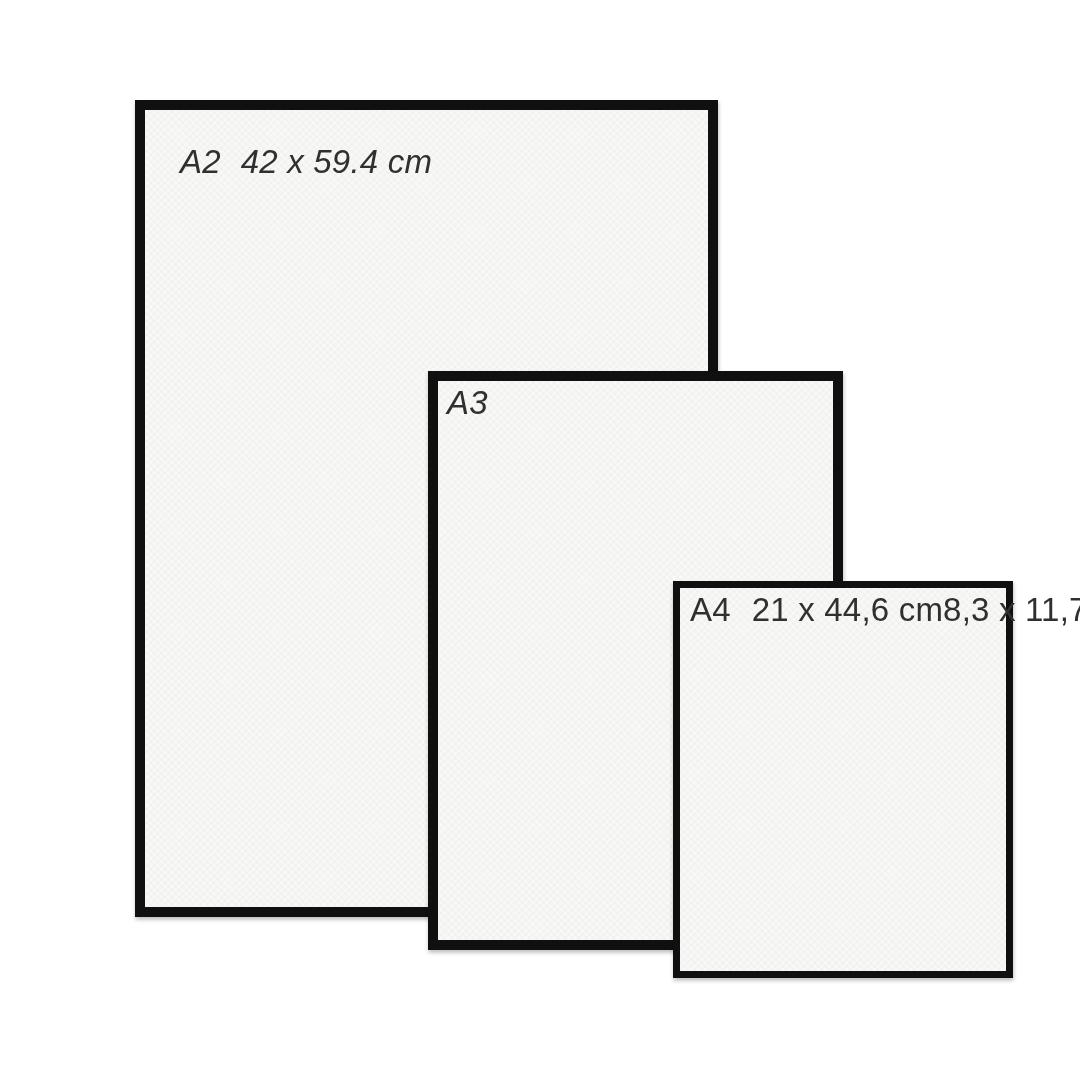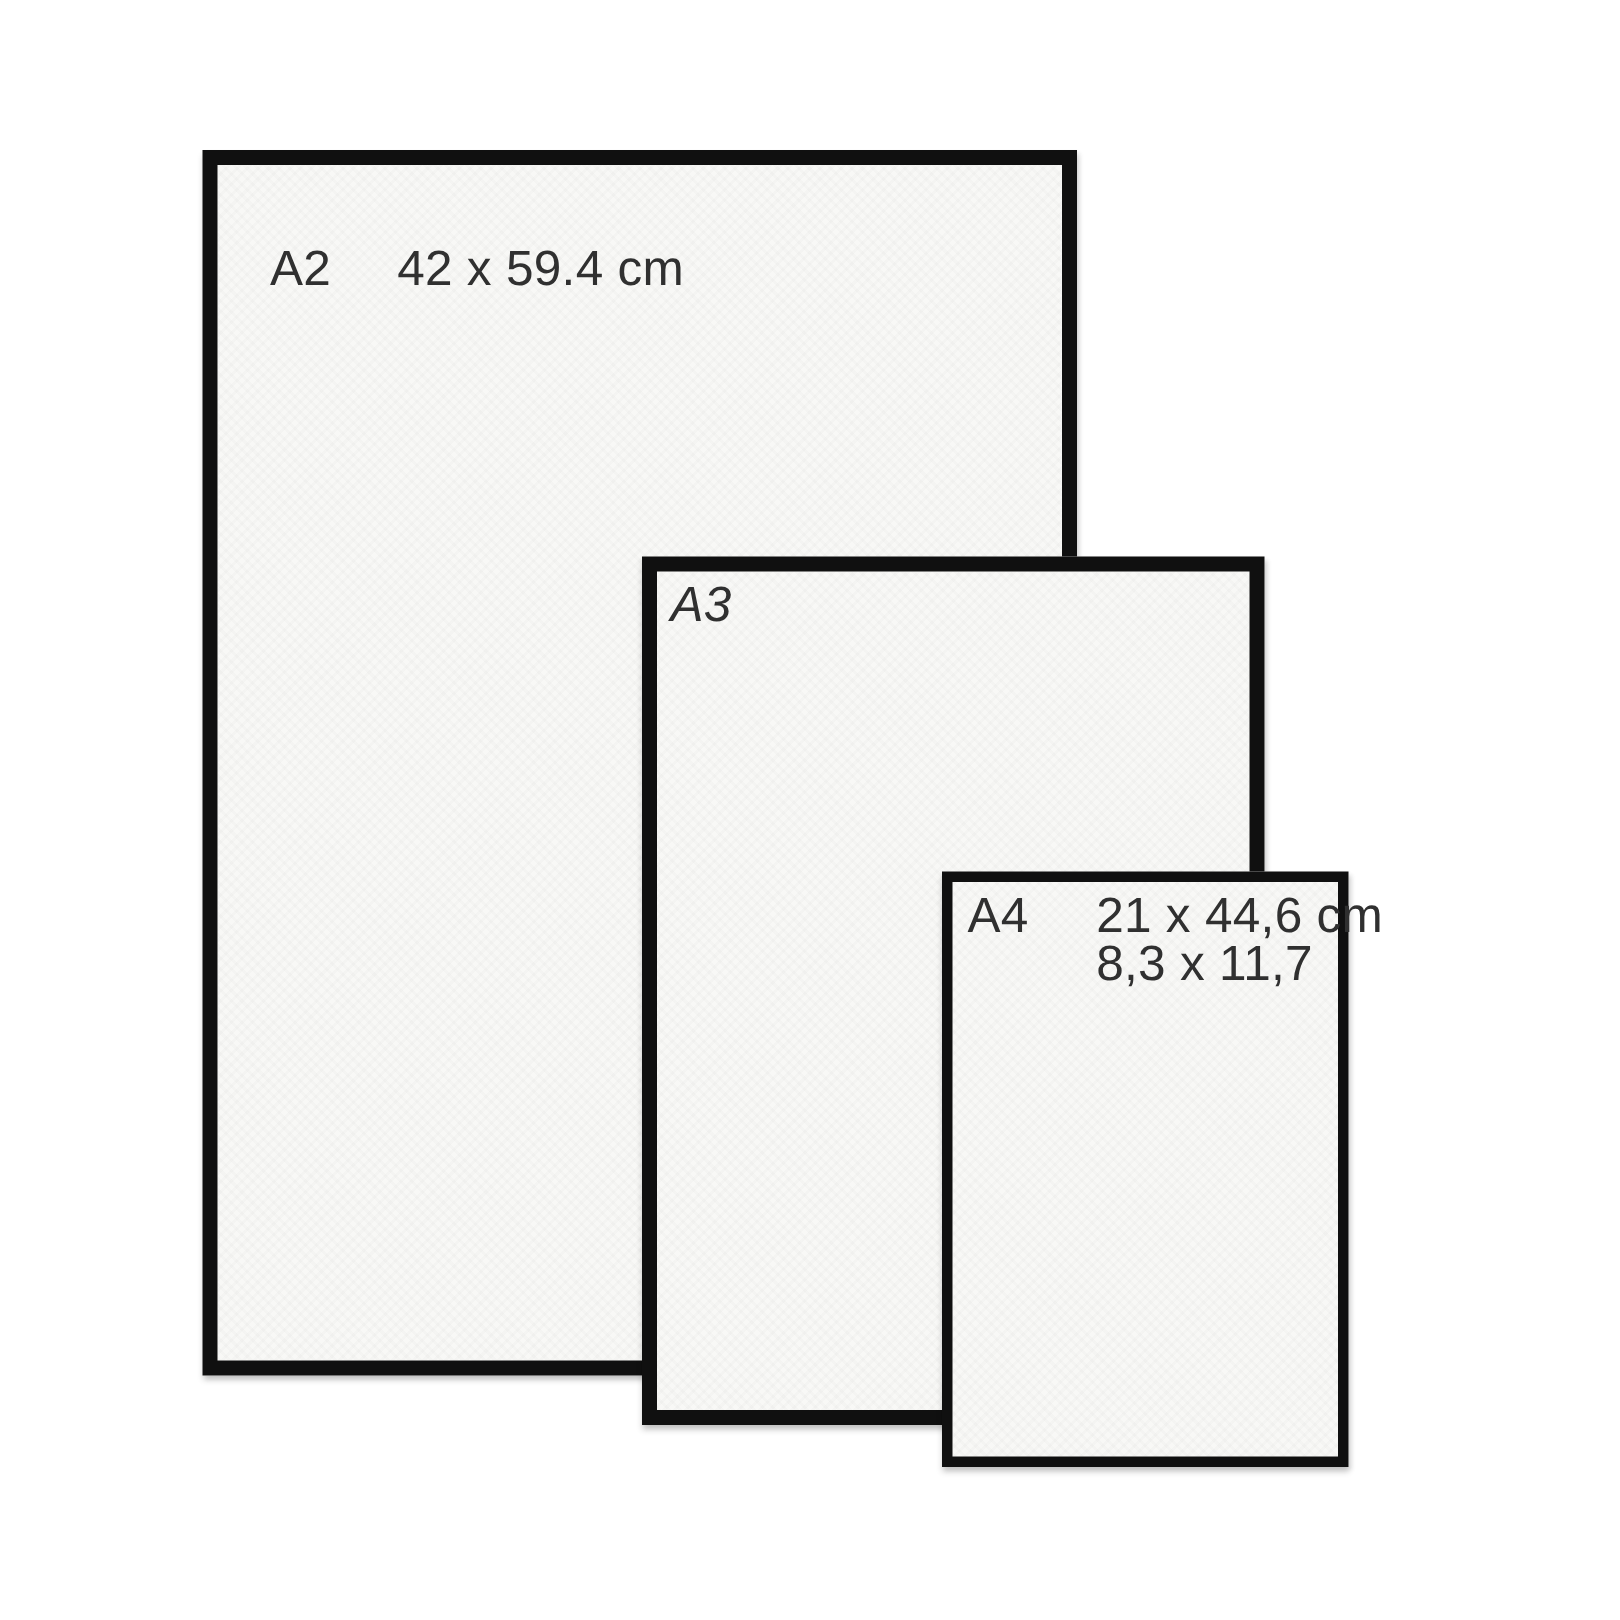--- a/index.html
+++ b/index.html
@@ -30,40 +30,39 @@
     content: "";
     position: absolute;
     inset: 0;
     background:
       repeating-linear-gradient(45deg,  rgba(0,0,0,0.016) 0 2px, rgba(0,0,0,0) 2px 5px),
       repeating-linear-gradient(-45deg, rgba(0,0,0,0.016) 0 2px, rgba(0,0,0,0) 2px 5px);
     pointer-events: none;
   }
   .frame-a2 { left: 135px; top: 100px; width: 583px; height: 817px; border-width: 10px; }
   .frame-a3 { left: 428px; top: 371px; width: 415px; height: 579px; border-width: 10px; }
-  .frame-a4 { left: 628px; top: 581px; width: 271px; height: 397px; border-width: 7px;  }
+  .frame-a4 { left: 673px; top: 581px; width: 340px; height: 397px; border-width: 7px;  }
 
   .size-label {
     position: absolute;
     display: flex;
     align-items: flex-start;
     white-space: nowrap;
     color: var(--text, #303030);
     font-size: 33px;
     line-height: 32px;
     letter-spacing: 0.2px;
   }
-  .frame-a2 .size-label { left: 35px; top: 53px; gap: 20px; }
+  .frame-a2 .size-label { left: 35px; top: 36px; gap: 20px; font-style: italic; }
   .frame-a3 .size-label { left: 9px;  top: 6px;  gap: 26px; font-style: italic; }
   .frame-a4 .size-label { left: 10px; top: 6px;  gap: 21px; }
 
   .dims {
     display: flex;
-    flex-direction: column;
-    margin-left: 24px;
+    flex-direction: row;
   }
 </style>
 </head>
 <body>
 
 <div class="stage">
 
   <div class="frame frame-a2">
     <div class="size-label">
       <span class="code">A2</span>

